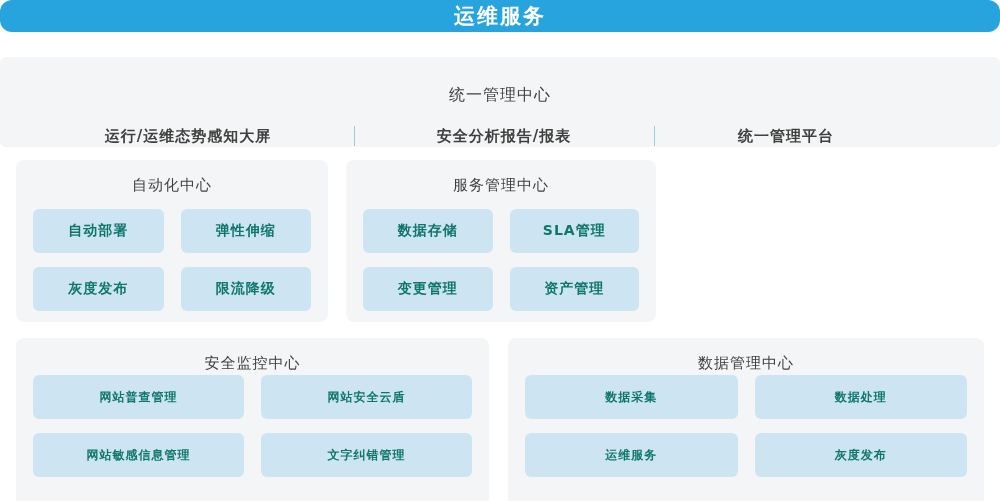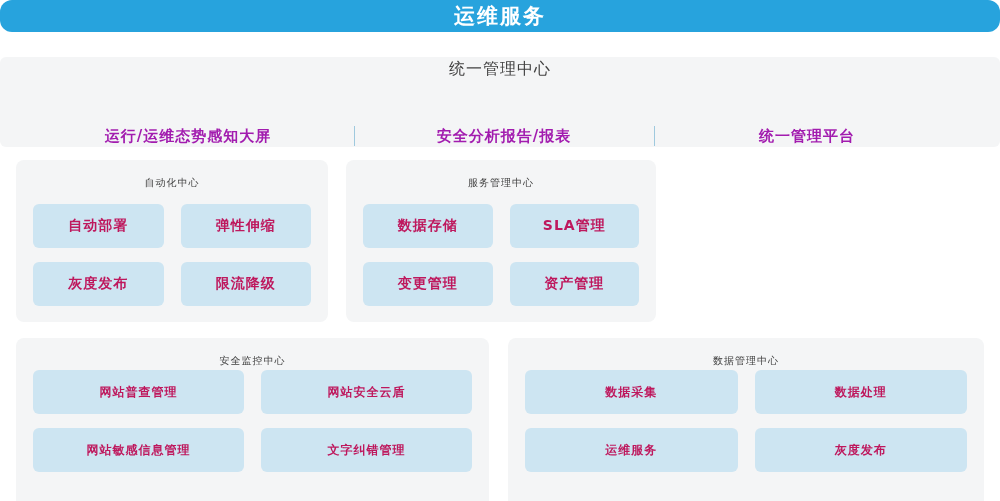--- a/index.html
+++ b/index.html
@@ -45,88 +45,88 @@
     position: absolute;
     left: 0;
     top: 57px;
     width: 1000px;
     height: 90px;
     background: #f4f5f6;
     border-radius: 6px;
     display: flex;
     flex-direction: column;
     align-items: center;
-    justify-content: space-between;
+    justify-content: flex-end;
   }
   .uni-title {
     font-size: 16px;
     color: #3f3f3f;
     letter-spacing: 1px;
     margin-top: 2px;
   }
   .uni-links {
     margin-top: 19px;
     width: 100%;
     display: flex;
     align-items: center;
     justify-content: center;
     position: relative;
     height: 22px;
   }
   .uni-link {
     position: absolute;
-    color: #a21caf;
+    color: #404040;
     font-size: 15px;
     font-weight: bold;
     letter-spacing: 1px;
     white-space: nowrap;
     transform: translateX(-50%);
     cursor: pointer;
   }
   .uni-link.l0 { left: 188px; }
   .uni-link.l1 { left: 504px; }
-  .uni-link.l2 { left: 807px; }
+  .uni-link.l2 { left: 786px; }
   .uni-div {
     position: absolute;
     top: 1px;
     width: 1px;
     height: 20px;
     background: #9fc9de;
   }
   .uni-div.d0 { left: 354px; }
   .uni-div.d1 { left: 654px; }
 
   
   .group {
     position: absolute;
     background: #f4f5f6;
     border-radius: 8px;
     padding-top: 16px;
   }
   .group-title {
     text-align: center;
-    font-size: 10px;
+    font-size: 15px;
     color: #3f3f3f;
     letter-spacing: 1px;
     margin-bottom: 14px;
   }
   .tile-grid {
     display: grid;
     grid-template-columns: 1fr 1fr;
     column-gap: 17px;
     row-gap: 14px;
     padding: 0 17px;
   }
   .tile {
     background: #cde5f2;
     border-radius: 6px;
     display: flex;
     align-items: center;
     justify-content: center;
-    color: #be185d;
+    color: #0f766e;
     font-weight: bold;
     letter-spacing: 1px;
     cursor: pointer;
     white-space: nowrap;
   }
 
   
   .row1 .tile { height: 44px; font-size: 14px; }
   .g-auto { left: 16px;  top: 160px; width: 312px; height: 162px; }
   .g-svc  { left: 346px; top: 160px; width: 310px; height: 162px; }

